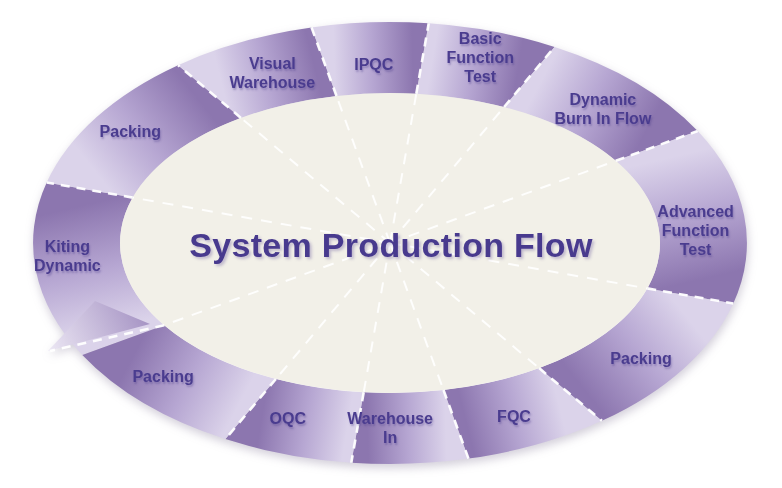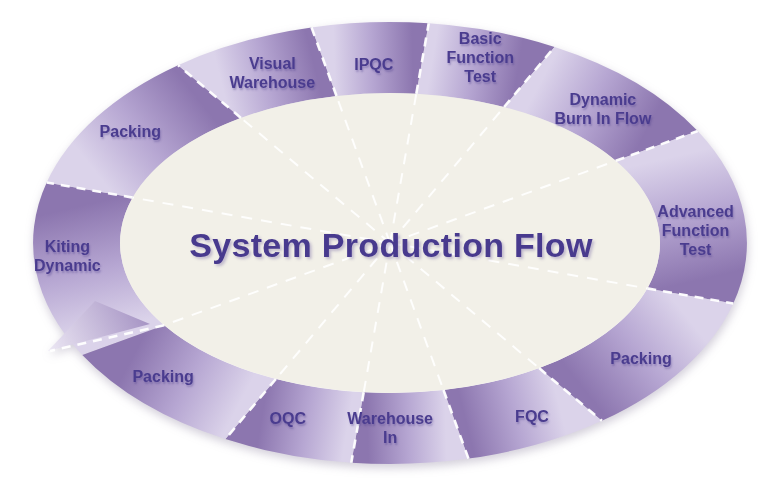--- a/index.html
+++ b/index.html
@@ -178,21 +178,21 @@
         <div>Burn In Flow</div>
       </div>
       <div class="stage-label" style="left: 695.6px; top: 229.9px;">
         <div>Advanced</div>
         <div>Function</div>
         <div>Test</div>
       </div>
       <div class="stage-label" style="left: 641px; top: 357.6px; text-align: right;">
         <div>Packing</div>
       </div>
-      <div class="stage-label" style="left: 524px; top: 415.9px; padding-left: 16px;">
+      <div class="stage-label" style="left: 506px; top: 415.9px; padding-left: 16px;">
         <div>FQC</div>
       </div>
       <div class="stage-label" style="left: 390.2px; top: 427.8px;">
         <div>Warehouse</div>
         <div>In</div>
       </div>
       <div class="stage-label" style="left: 287.8px; top: 418.4px;">
         <div>OQC</div>
       </div>
       <div class="stage-label" style="left: 163.1px; top: 376.4px;">

